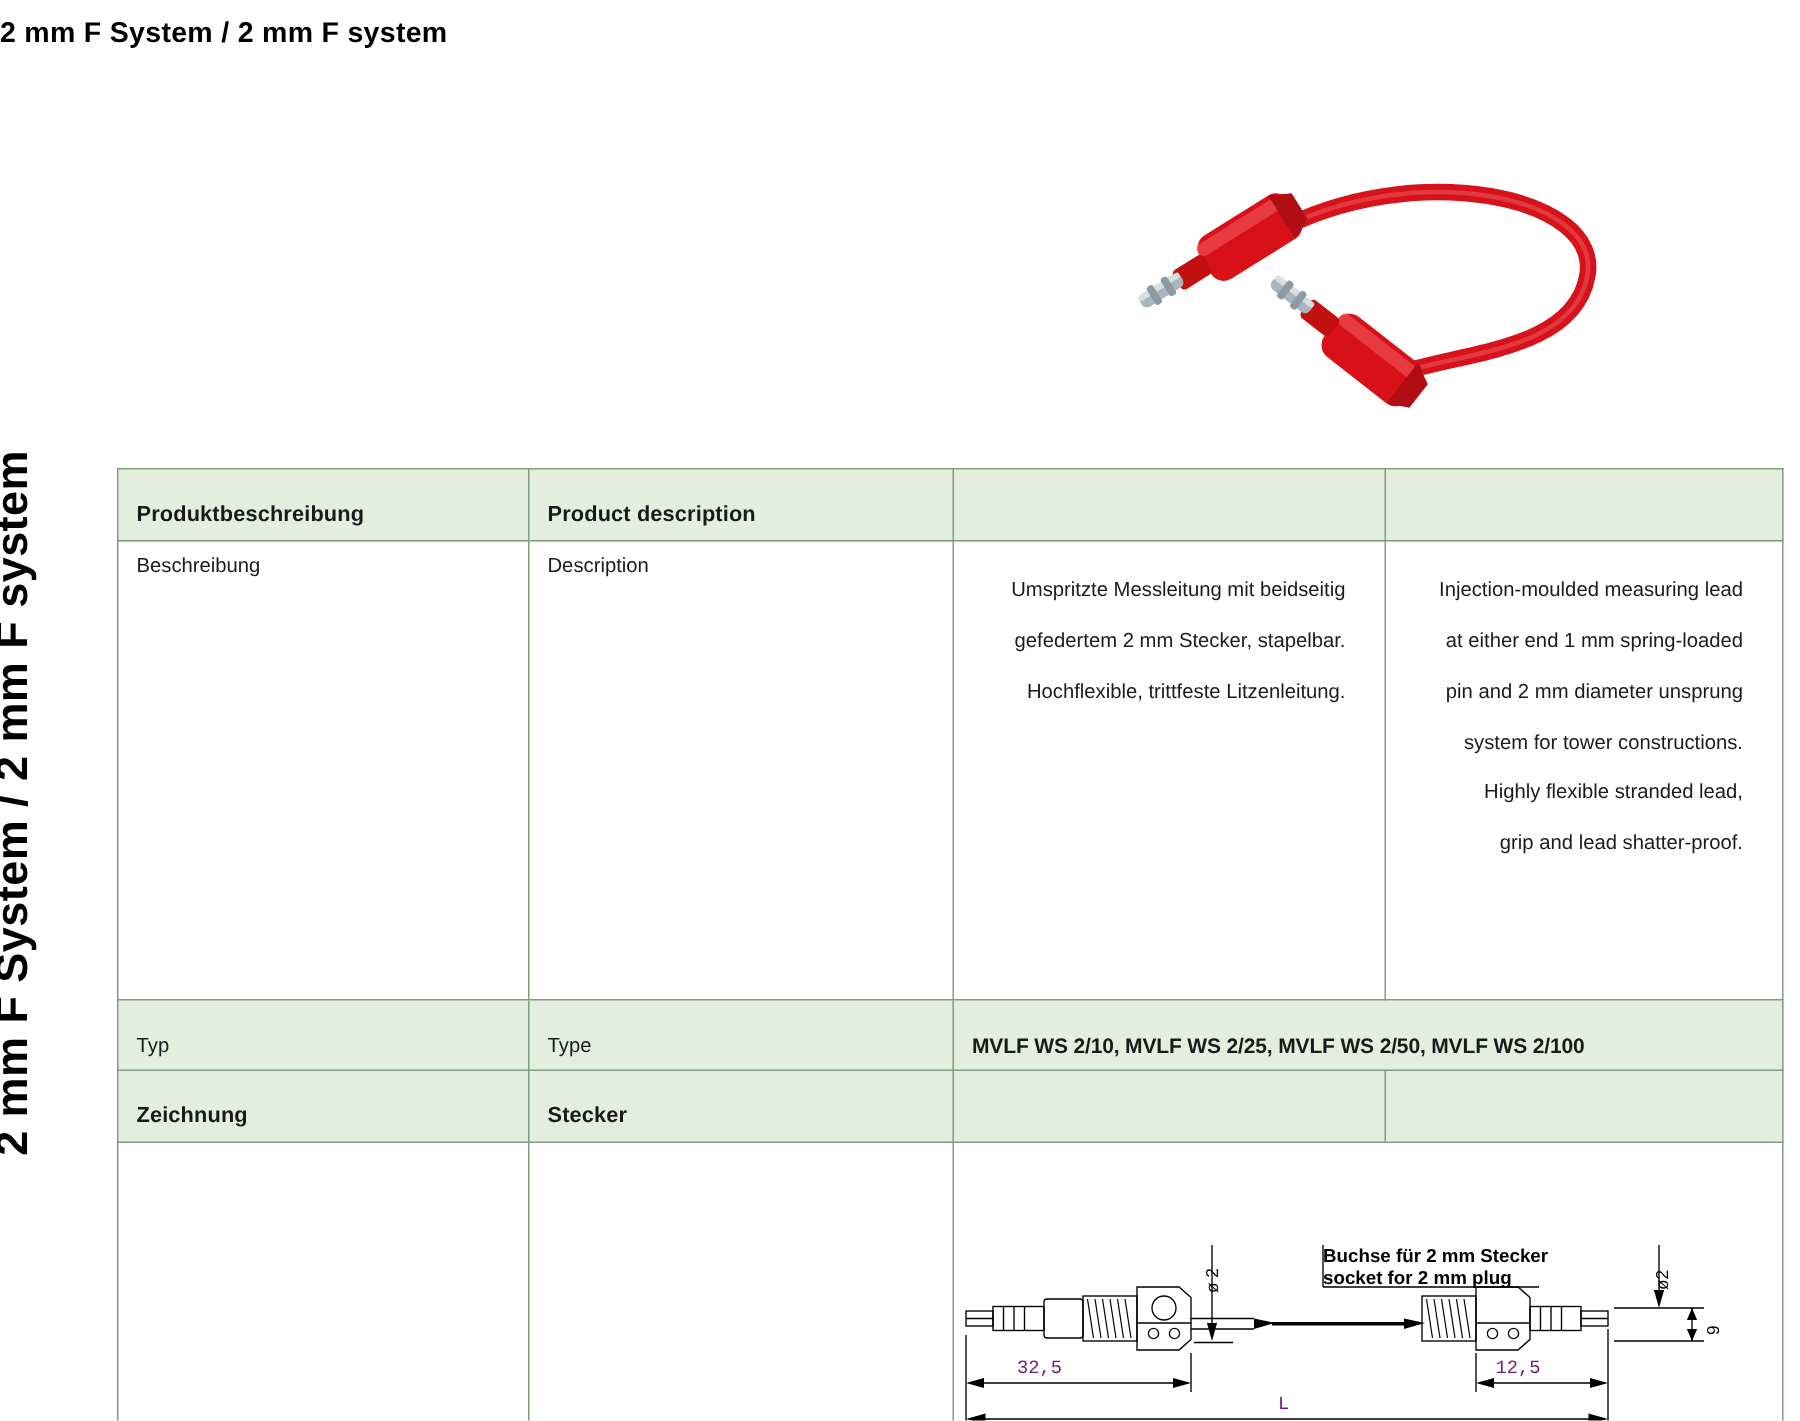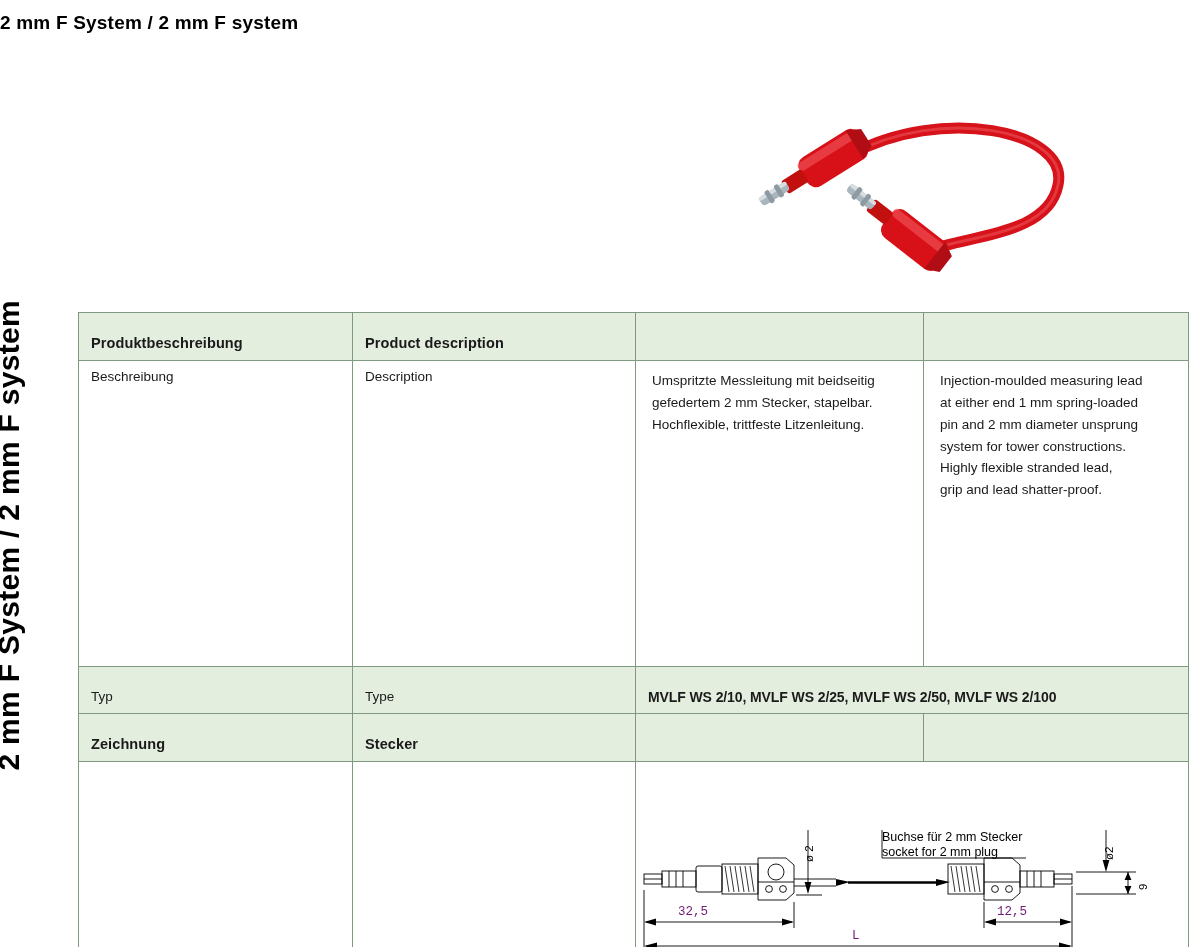--- a/index.html
+++ b/index.html
@@ -89,41 +89,42 @@
     padding-bottom: 6px;
   }
   tr.type-row td.type-value {
     font-weight: bold;
     font-size: 14px;
     letter-spacing: -0.1px;
   }
   .desc-row td { height: 290px; }
   .drawing-row td { height: 290px; padding: 0; }
 
-  .desc-text p { margin: 4px; }
+  .desc-text p { margin: 16px; text-align: right; }
 
   
   .drawing-wrap {
     position: relative;
     width: 100%;
     height: 100%;
   }
   .drawing-svg {
     position: absolute;
     left: 0;
     top: 0;
   }
   .callout {
     position: absolute;
     left: 246px;
     top: 68px;
     font-size: 12.5px;
     line-height: 1.25;
     color: #000;
     white-space: nowrap;
+    font-weight: bold;
   }
   .dim-label {
     position: absolute;
     font-size: 12.5px;
     color: #701a75;
     white-space: nowrap;
     font-family: Liberation Mono, monospace;
   }
   .dim-vert {
     position: absolute;

